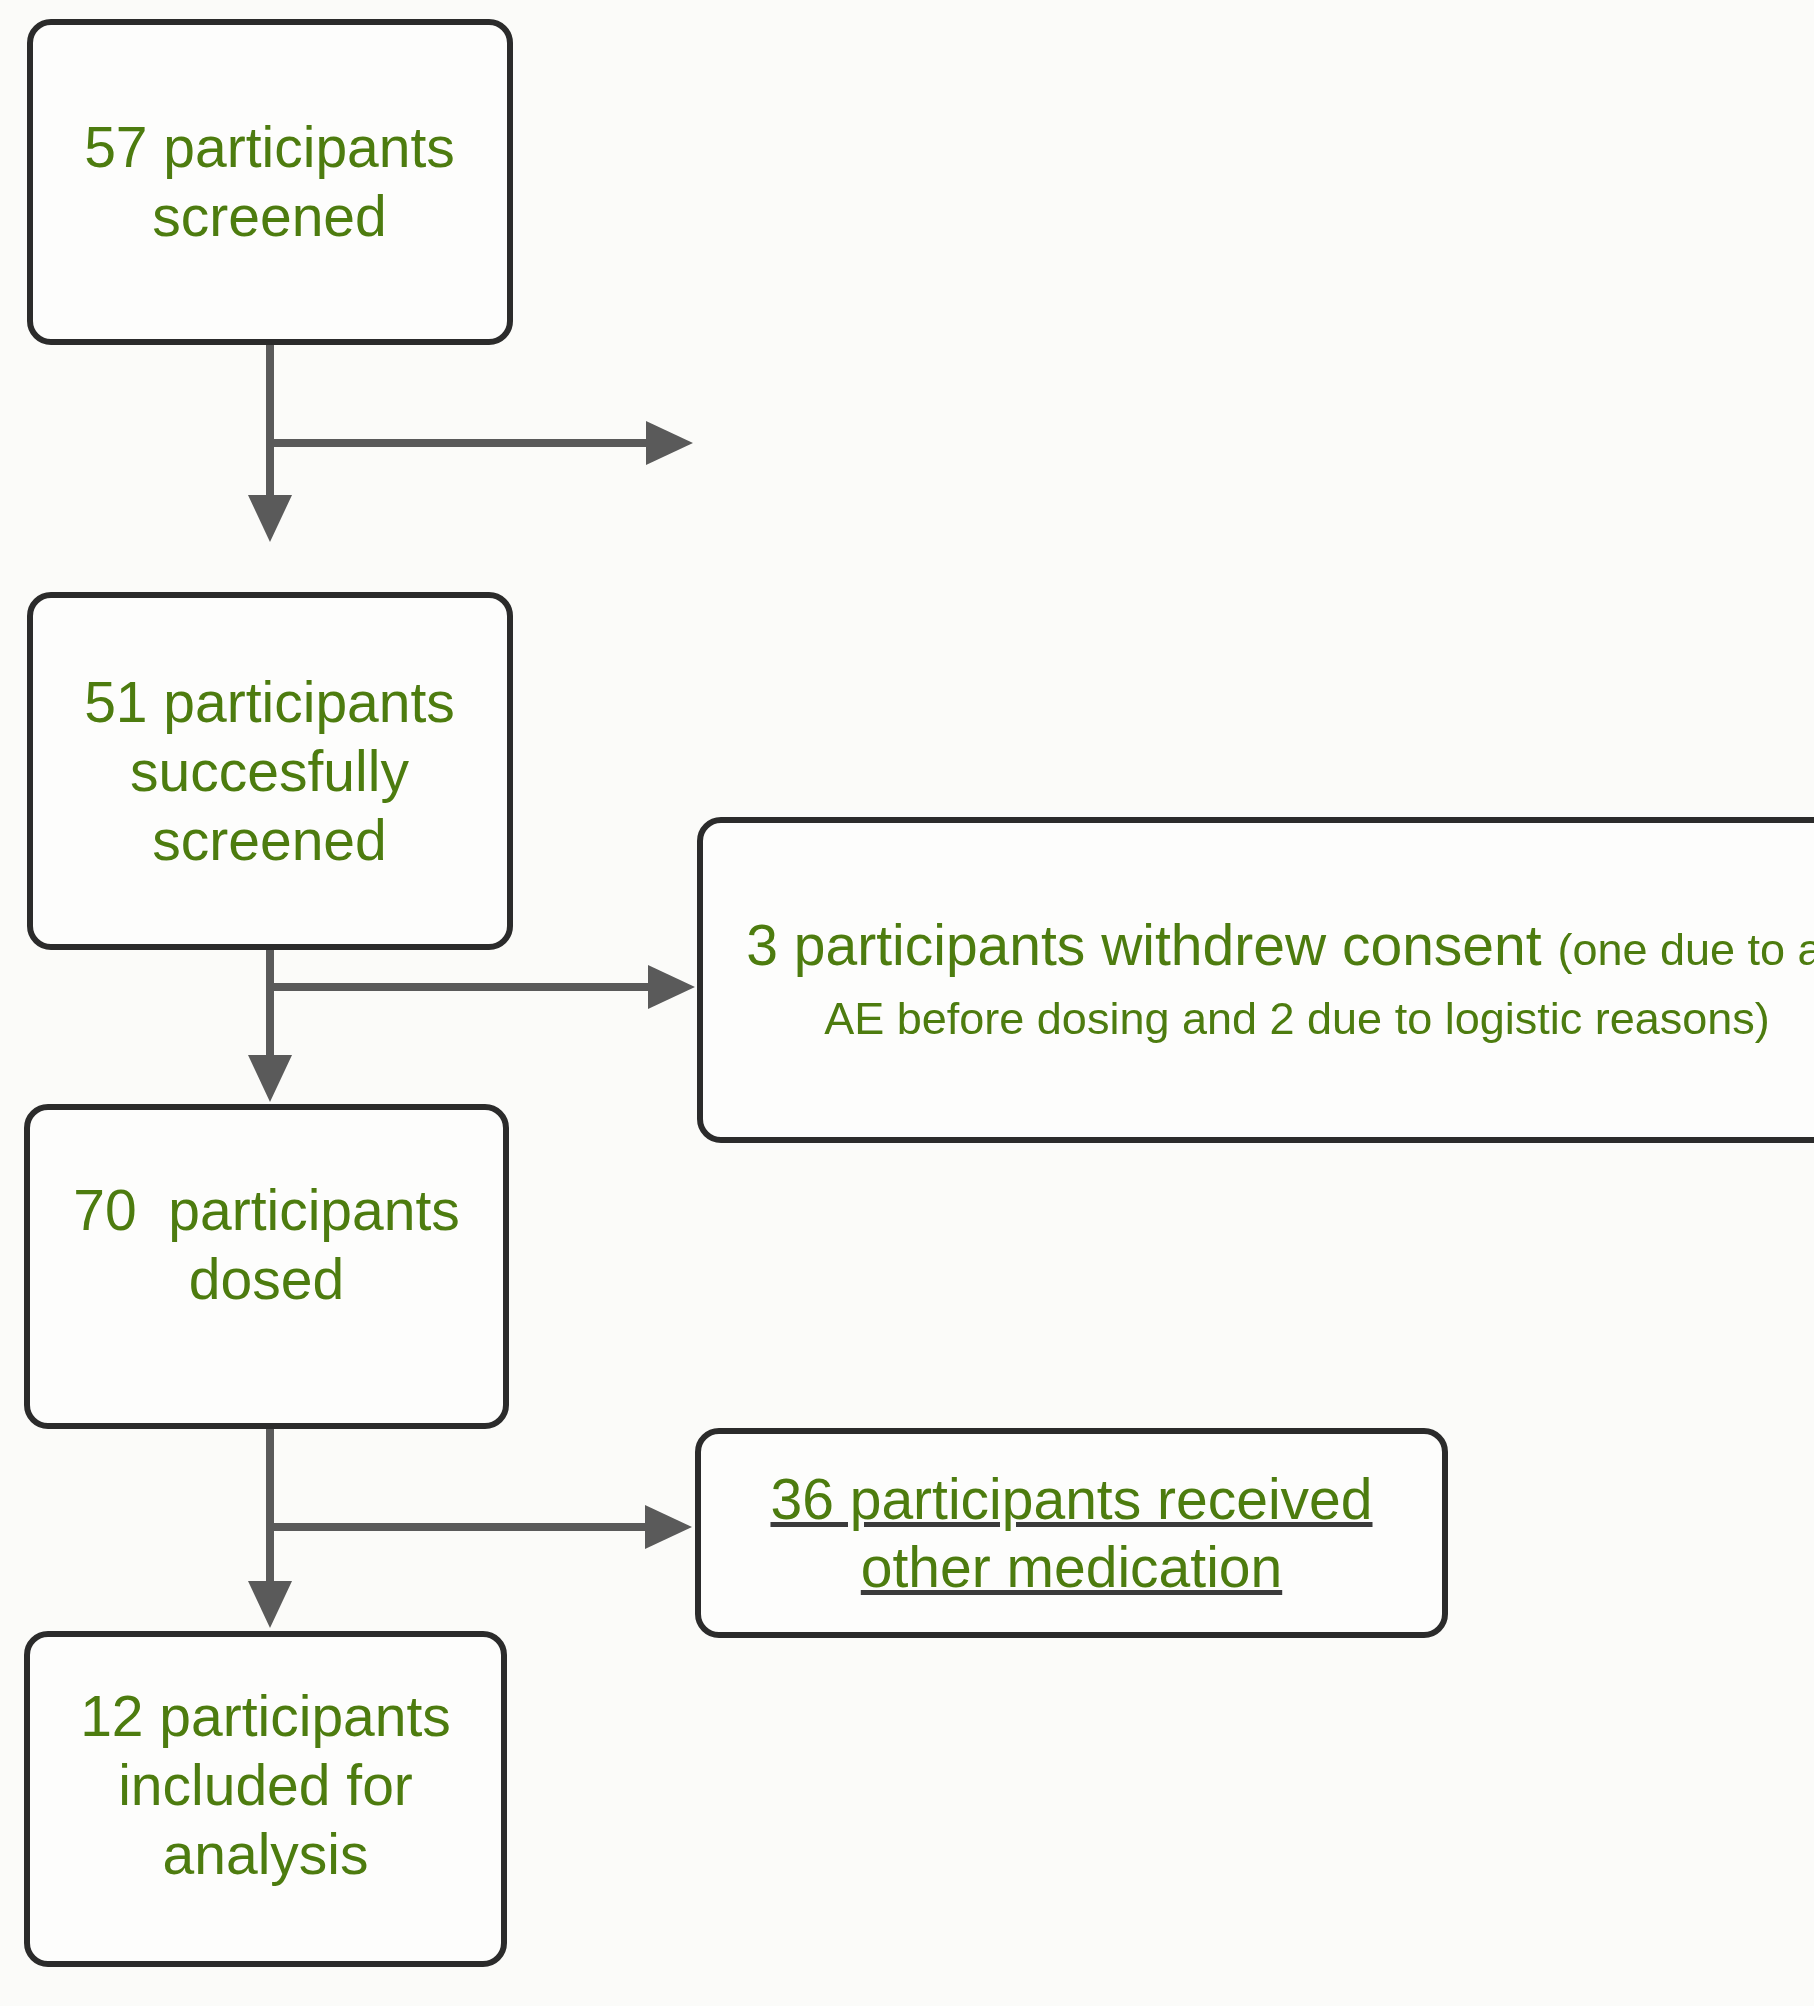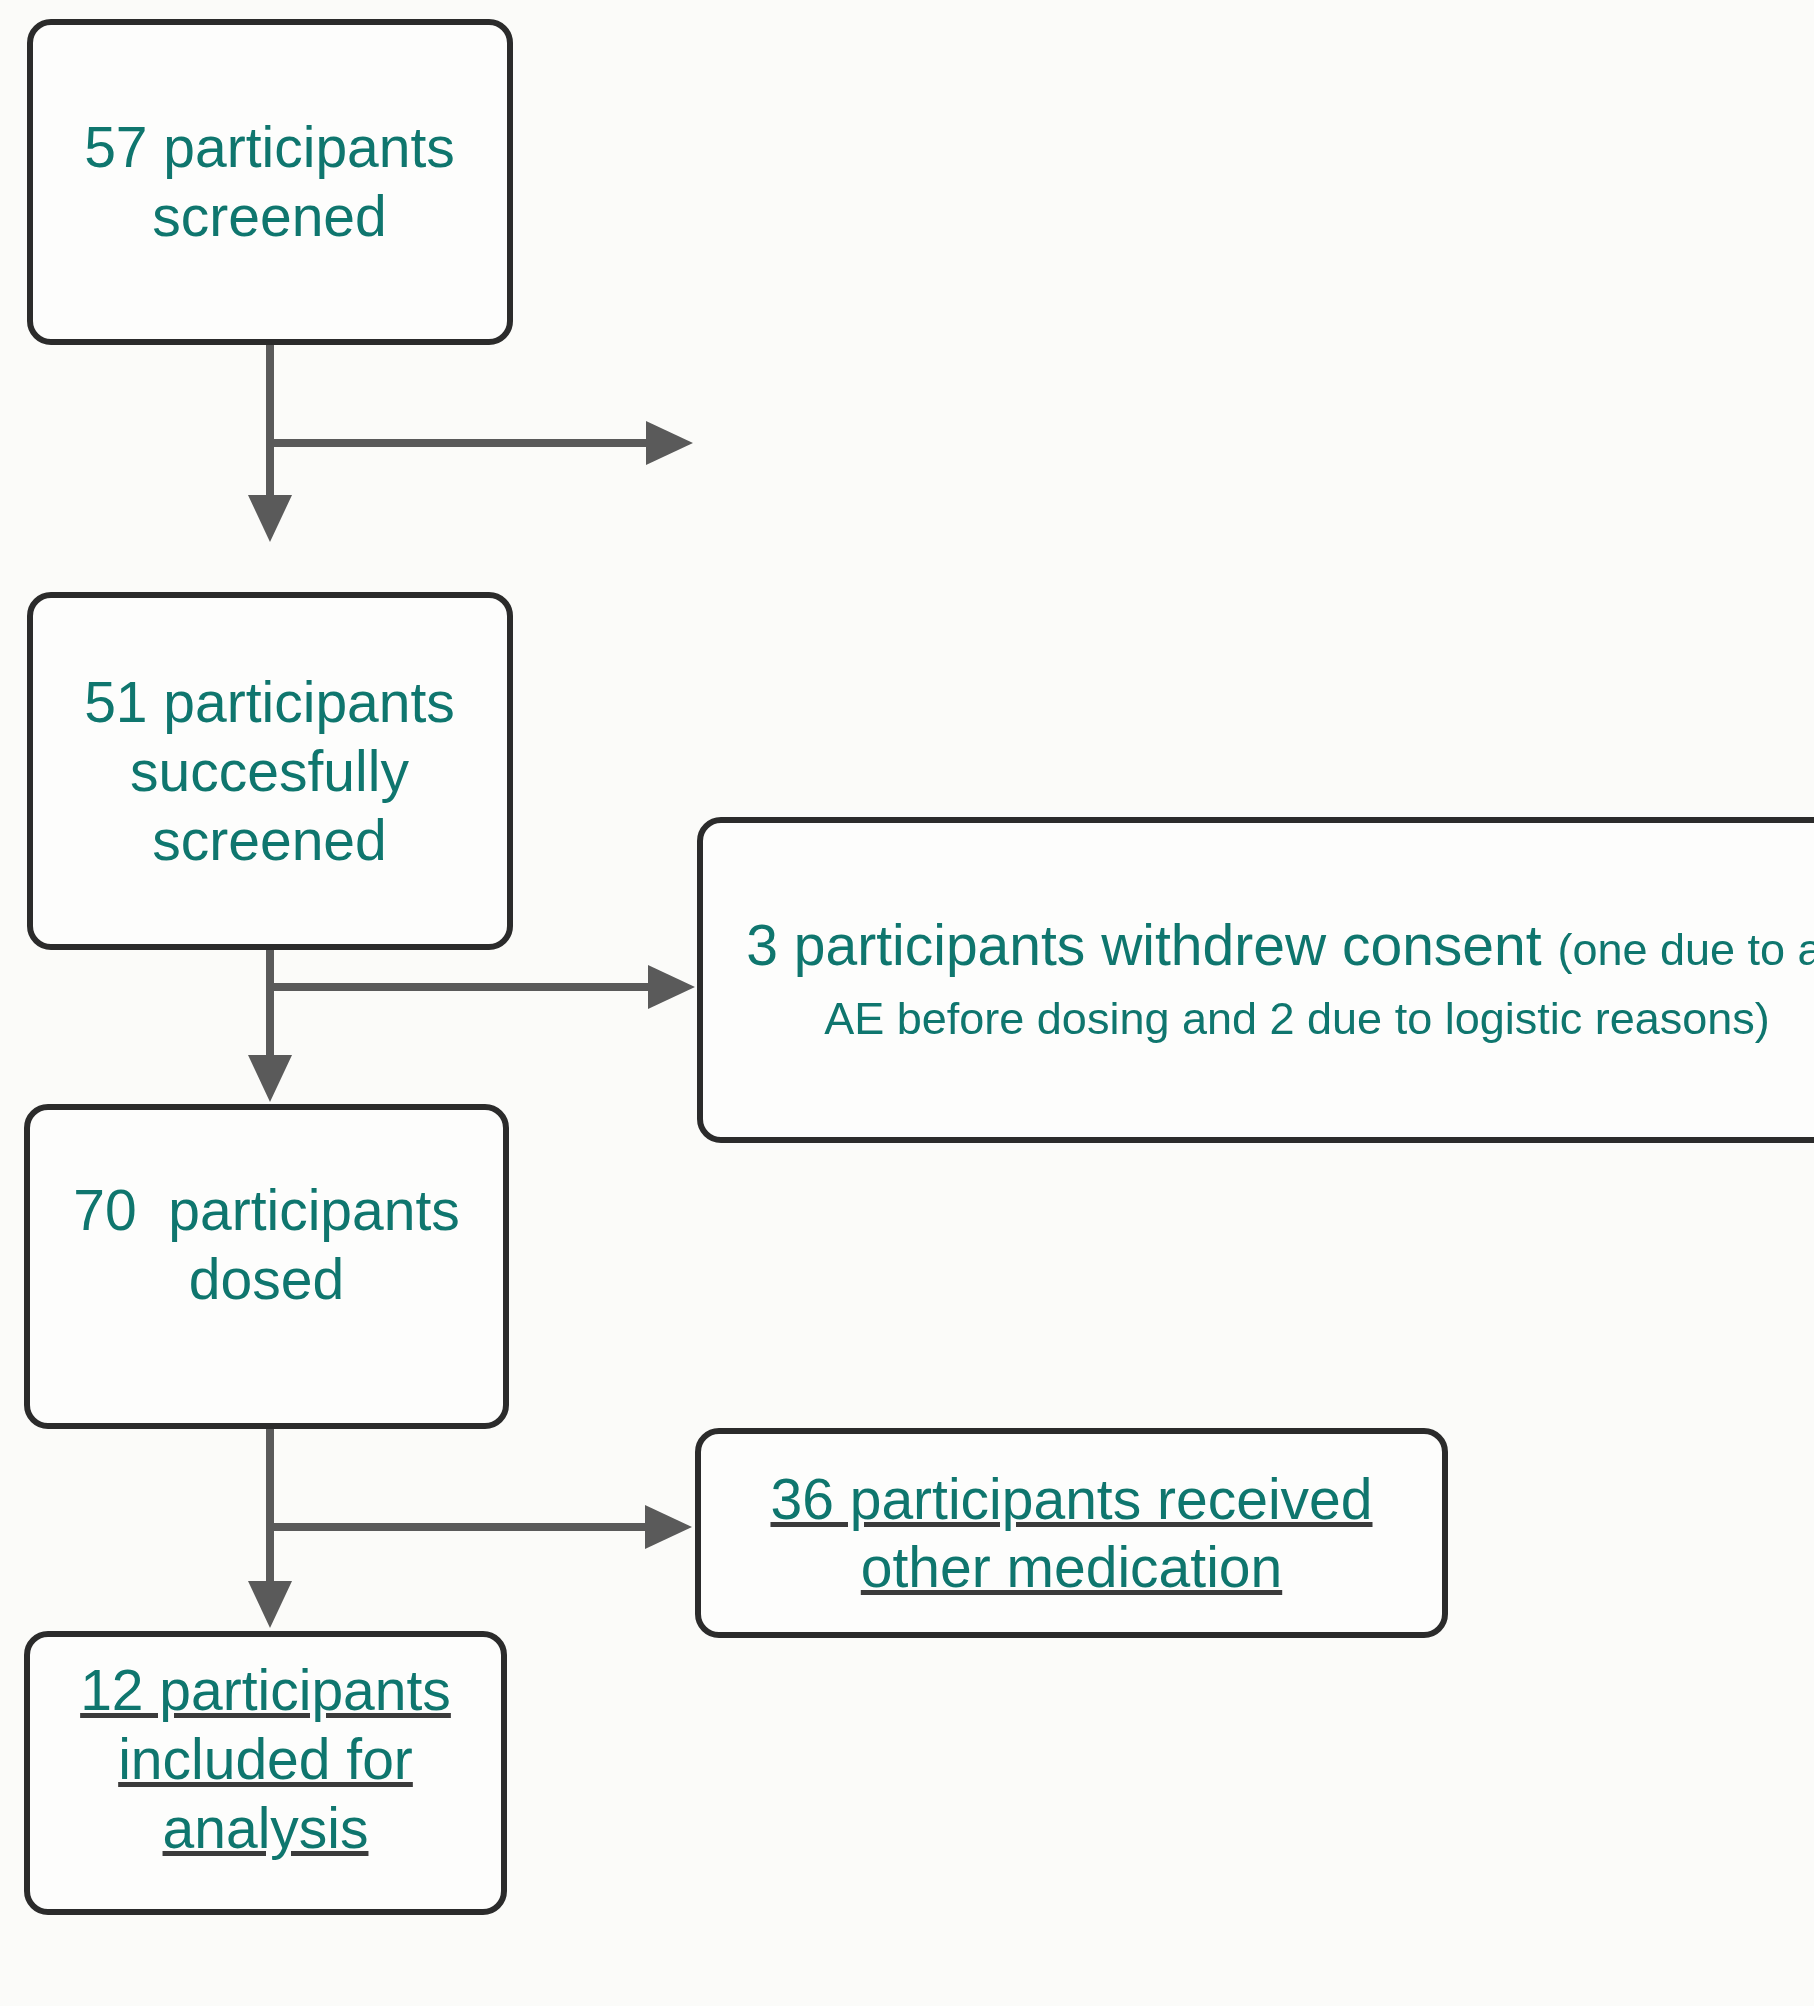--- a/index.html
+++ b/index.html
@@ -23,31 +23,31 @@
     border: 6.6px solid #2b2b2b;
     border-radius: 24px;
     display: flex;
     align-items: center;
     justify-content: center;
     text-align: center;
   }
   .node-label {
     font-size: 57px;
     line-height: 69px;
-    color: #0f766e;
+    color: #4d7c0f;
     width: 100%;
     text-align: center;
   }
   .pre-space .node-label { white-space: pre-wrap; }
   .node-label .detail { font-size: 45px; line-height: 57px; }
   
   #node-screened      { left: 26.5px;  top: 19px;   width: 486px;  height: 326px; padding: 0 26.5px; }
   #node-success       { left: 26.5px;  top: 544px;  width: 486px;  height: 358px; padding: 0 26.5px; margin-top: 48px; }
   #node-dosed         { left: 24px;  top: 1104px; width: 485px;  height: 325px; padding: 0 26.5px 43px 26.5px; }
-  #node-analysis      { left: 24px;  top: 1631px; width: 483px;  height: 284px; padding: 0 26.5px 26.5px 26.5px; text-decoration: underline; }
+  #node-analysis      { left: 24px;  top: 1631px; width: 483px;  height: 336px; padding: 0 26.5px 26.5px 26.5px; }
   
   #node-excluded      { left: 697px; top: 344px;  width: 880px;  height: 214px; padding: 0 36px; }
   #node-withdrew      { left: 697px; top: 817px;  width: 1200px; height: 326px; padding: 17px 34px; }
   #node-othermed      { left: 695px; top: 1428px; width: 753px;  height: 210px; padding: 0 36px; text-decoration: underline; }
   #node-excluded .node-label { line-height: 67px; }
   #node-othermed .node-label { line-height: 68px; }
 
   .connector {
     position: absolute;
     background: #5a5a5a;

